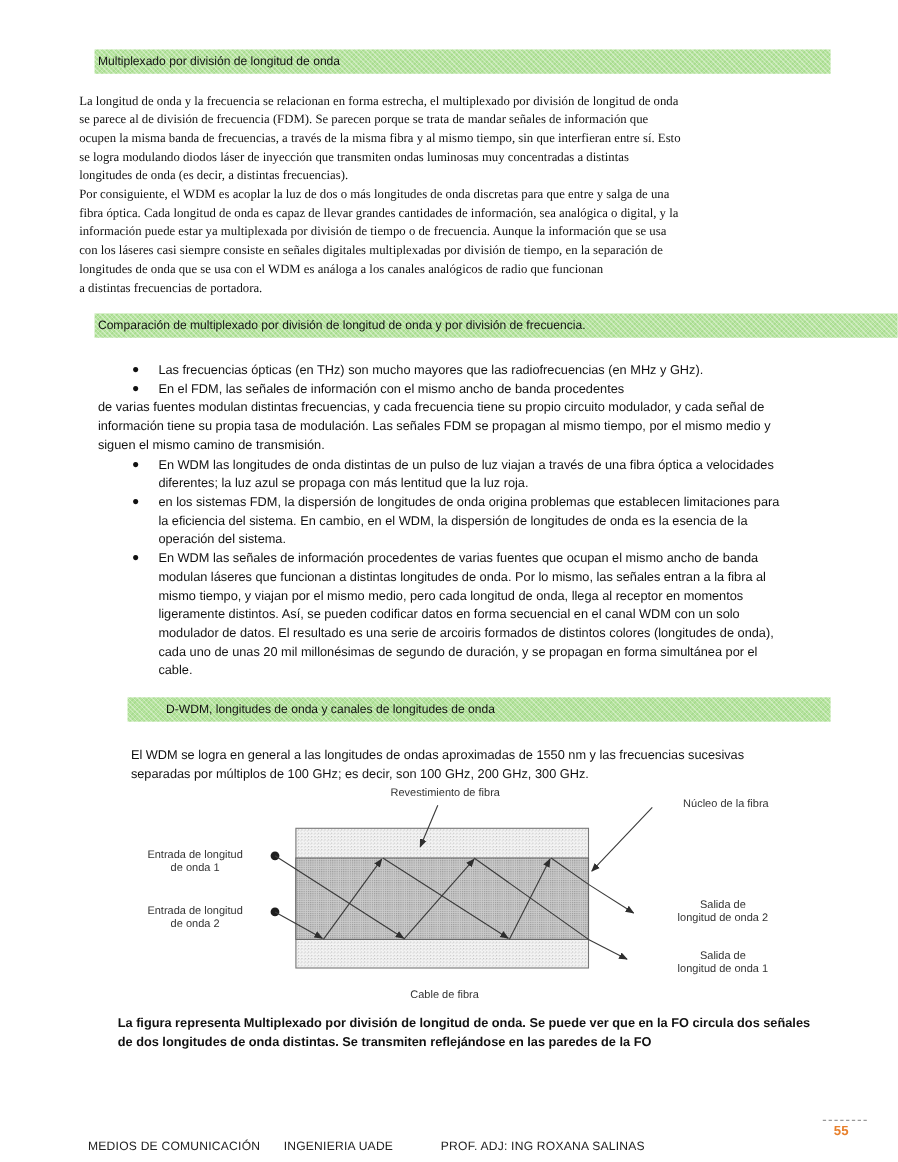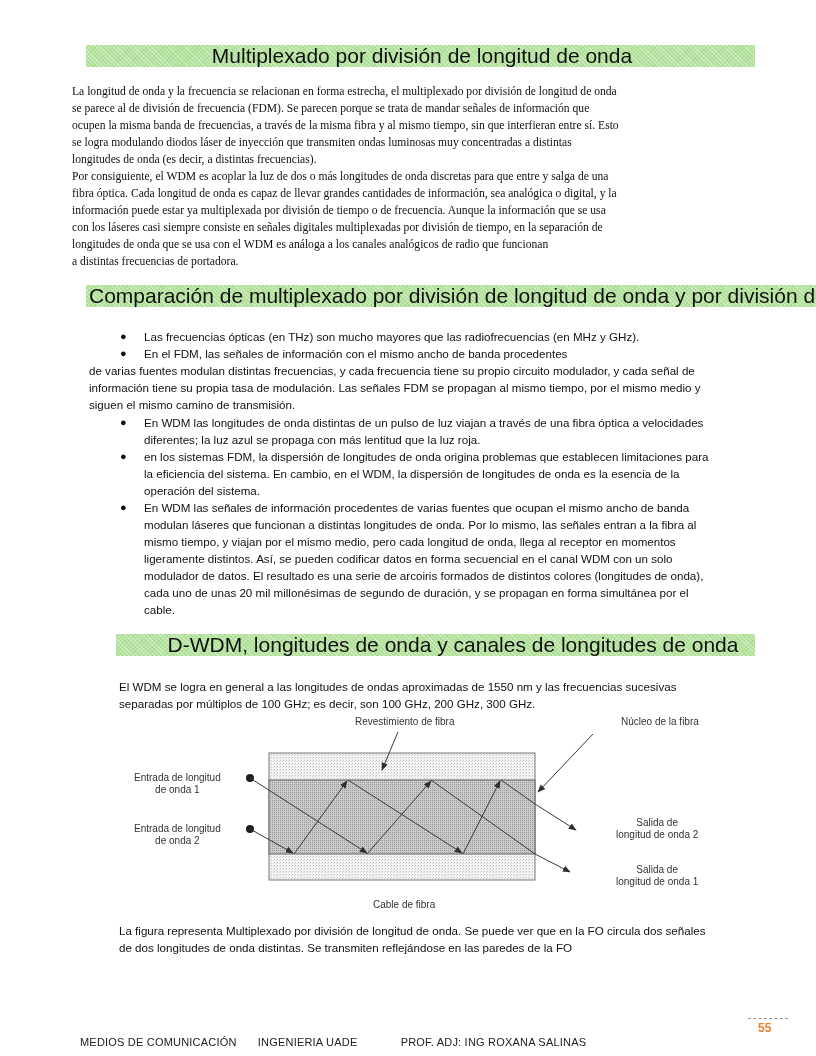--- a/index.html
+++ b/index.html
@@ -20,27 +20,26 @@
       left: 0; top: 0;
       width: 816px; height: 1056px;
     }
     .heading {
       position: absolute;
       height: 22px;
       background-color: #b7e3a0;
       background-image:
         repeating-linear-gradient(45deg, rgba(255,255,255,0.35) 0 1px, transparent 1px 3px),
         repeating-linear-gradient(-45deg, rgba(120,200,90,0.25) 0 1px, transparent 1px 3px);
-      font-size: 21px;
+      font-size: 11px;
       line-height: 22px;
       padding-left: 3px;
       color: #111;
       white-space: nowrap;
       box-sizing: border-box;
-      text-align: center;
     }
     .para {
       position: absolute;
       font-size: 11.6px;
       line-height: 17px;
       color: #111;
       margin: 0;
     }
     .para .line {
       display: block;
@@ -311,42 +310,42 @@
         <line x1="333" y1="142" x2="370" y2="69" marker-end="url(#tip)"></line>
         <line x1="371" y1="68" x2="405" y2="92"></line>
         <line x1="405" y1="92" x2="446" y2="118" marker-end="url(#tip)"></line>
 
         <line x1="268" y1="20" x2="252" y2="58" marker-end="url(#tip)"></line>
         <line x1="463" y1="22" x2="408" y2="80" marker-end="url(#tip)"></line>
       </g>
     </svg>
 
     <div class="dlabel" style="left:225px; top:4px;">Revestimiento de fibra</div>
-    <div class="dlabel" style="left:491px; top:4px;">Núcleo de la fibra</div>
+    <div class="dlabel" style="left:491px; top:14px;">Núcleo de la fibra</div>
 
     <div class="dlabel" style="left:4px; top:60px;">
       <span>Entrada de longitud</span><br>
       <span>de onda 1</span>
     </div>
     <div class="dlabel" style="left:4px; top:111px;">
       <span>Entrada de longitud</span><br>
       <span>de onda 2</span>
     </div>
     <div class="dlabel" style="left:486px; top:105px;">
       <span>Salida de</span><br>
       <span>longitud de onda 2</span>
     </div>
     <div class="dlabel" style="left:486px; top:152px;">
       <span>Salida de</span><br>
       <span>longitud de onda 1</span>
     </div>
     <div class="dlabel" style="left:243px; top:187px;">Cable de fibra</div>
   </div>
 
-  <div class="para" style="left:119px; top:922px;">
+  <div class="para" style="left:107px; top:922px;font-weight:bold;">
     <span class="line">La figura representa Multiplexado por división de longitud de onda. Se puede ver que en la FO circula dos señales</span>
     <span class="line">de dos longitudes de onda distintas. Se transmiten reflejándose en las paredes de la FO</span>
   </div>
 
   <div class="page-num-rule"></div>
   <div class="page-num">55</div>
   <div class="footer">
     <span>MEDIOS DE COMUNICACIÓN</span>
     <span>INGENIERIA UADE</span>
     <span style="margin-left:22px;">PROF. ADJ: ING ROXANA SALINAS</span>

